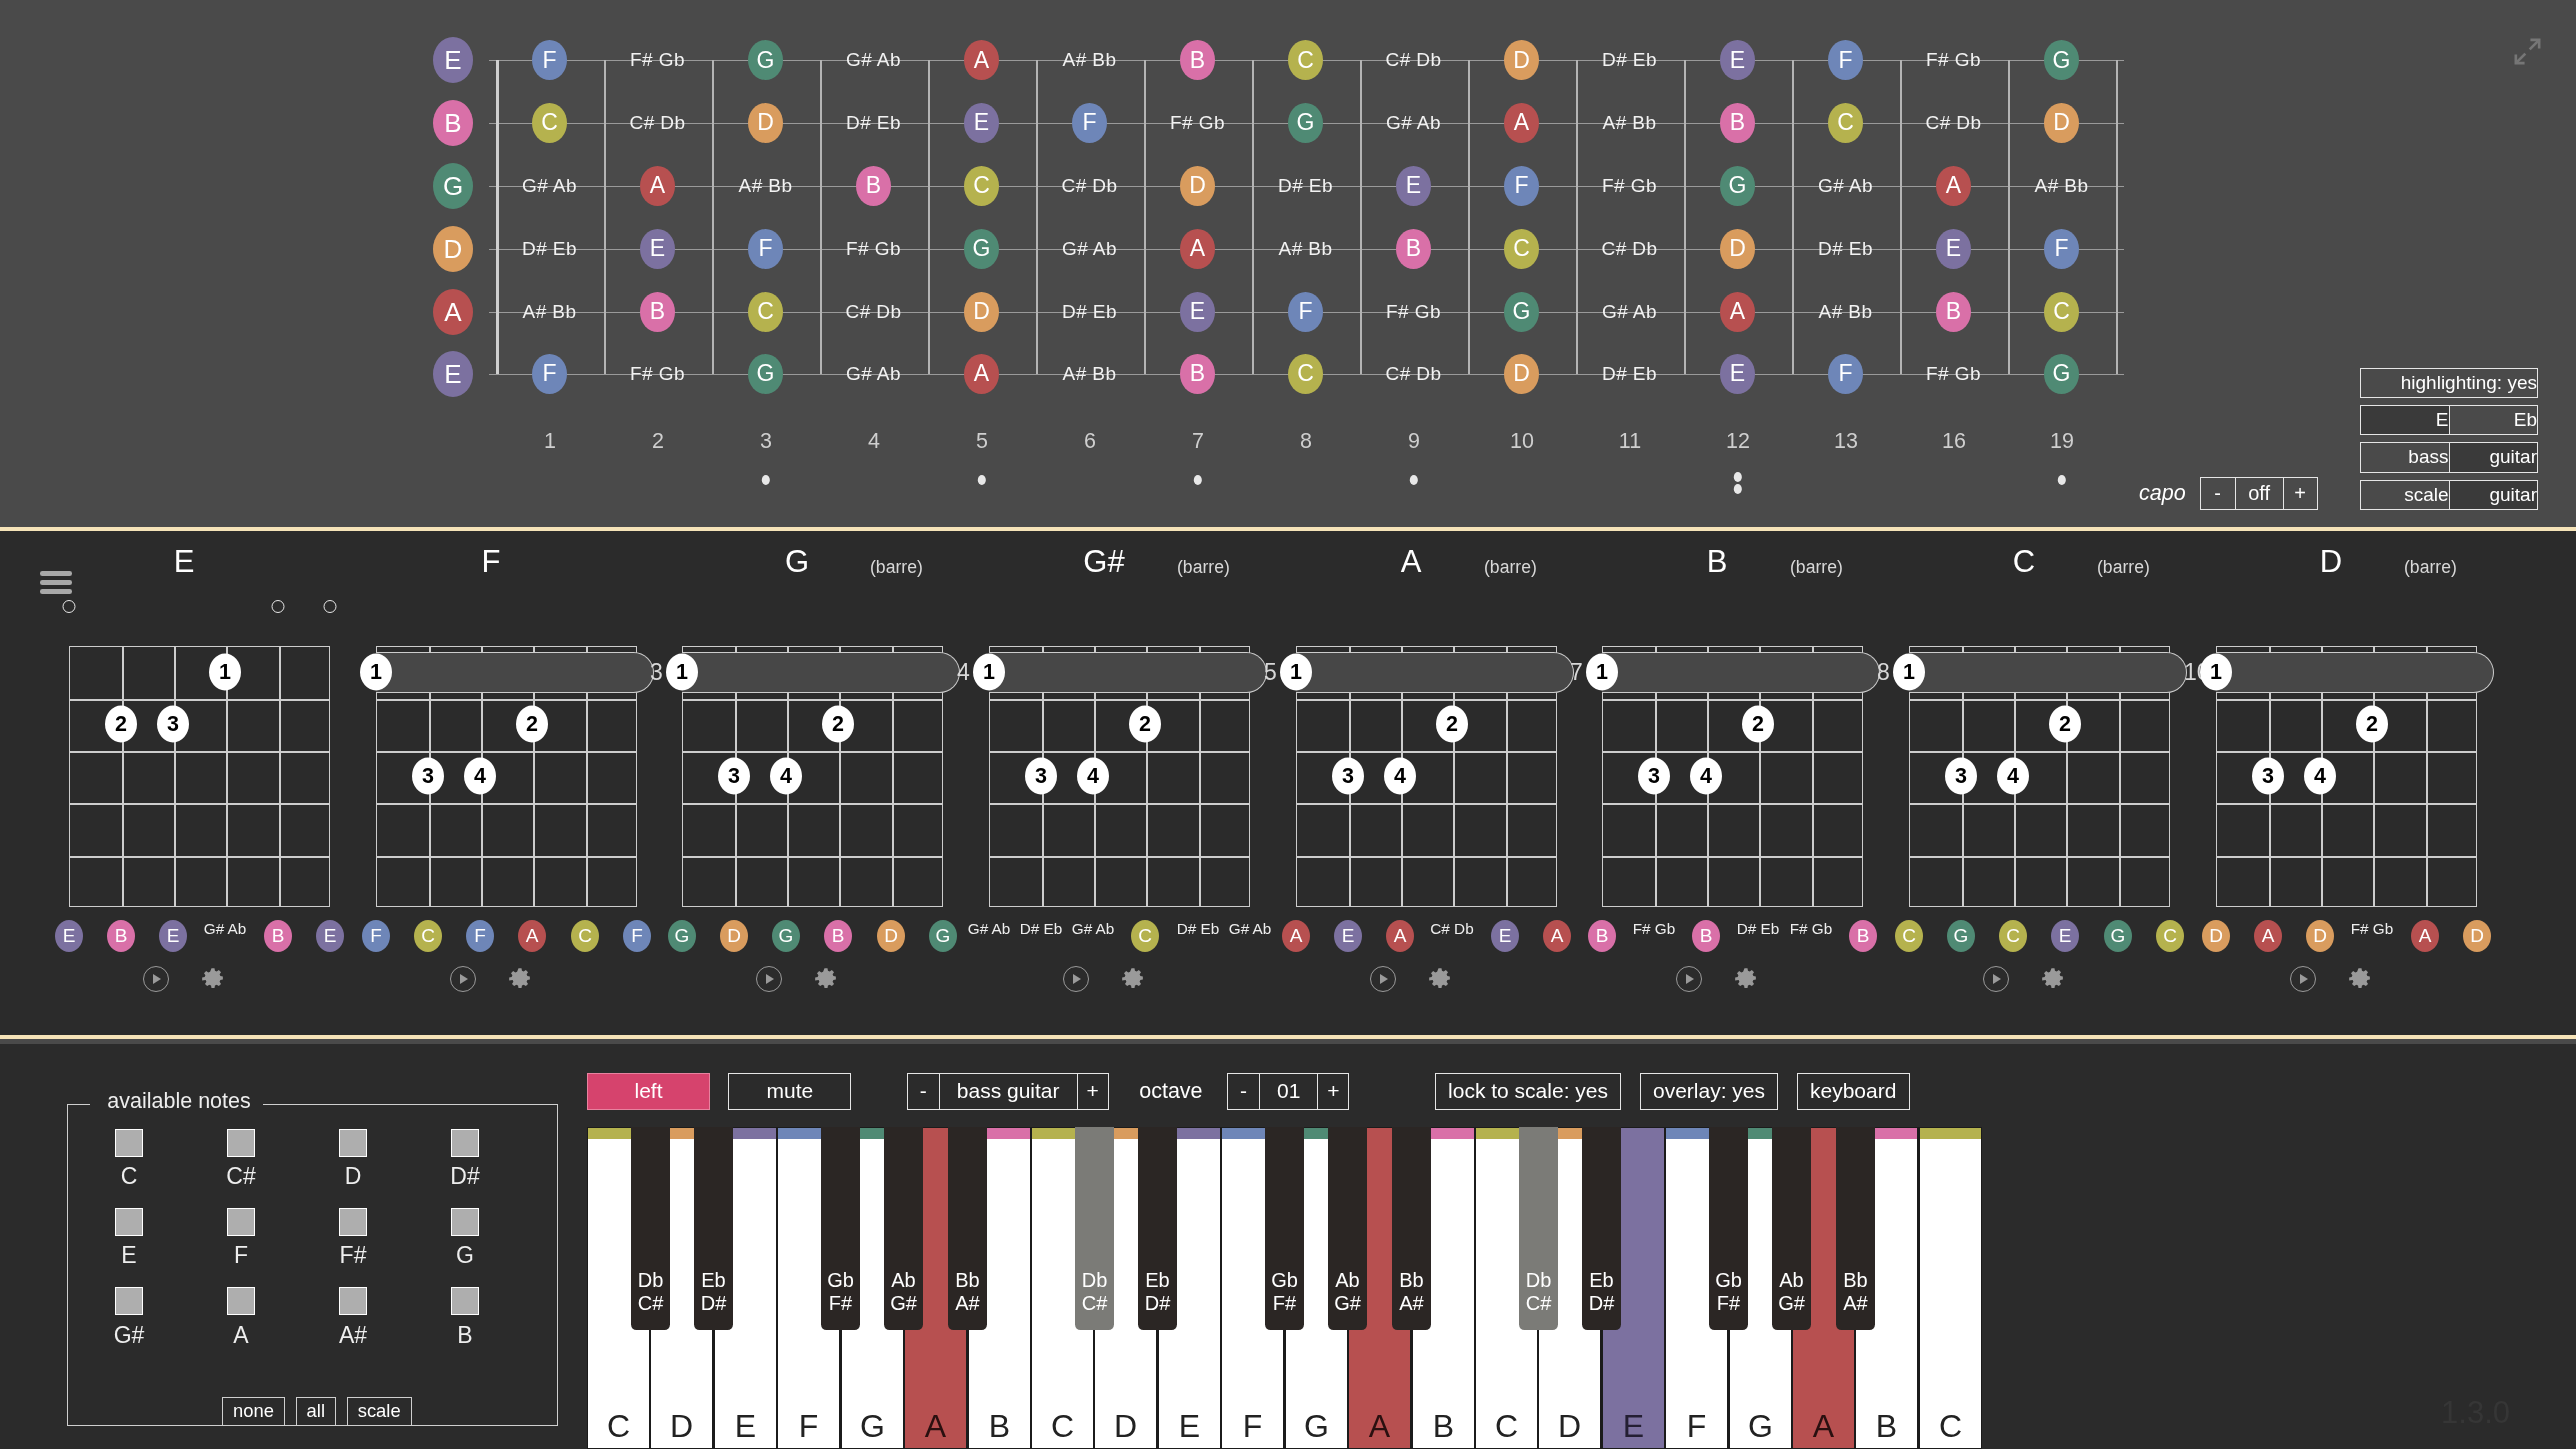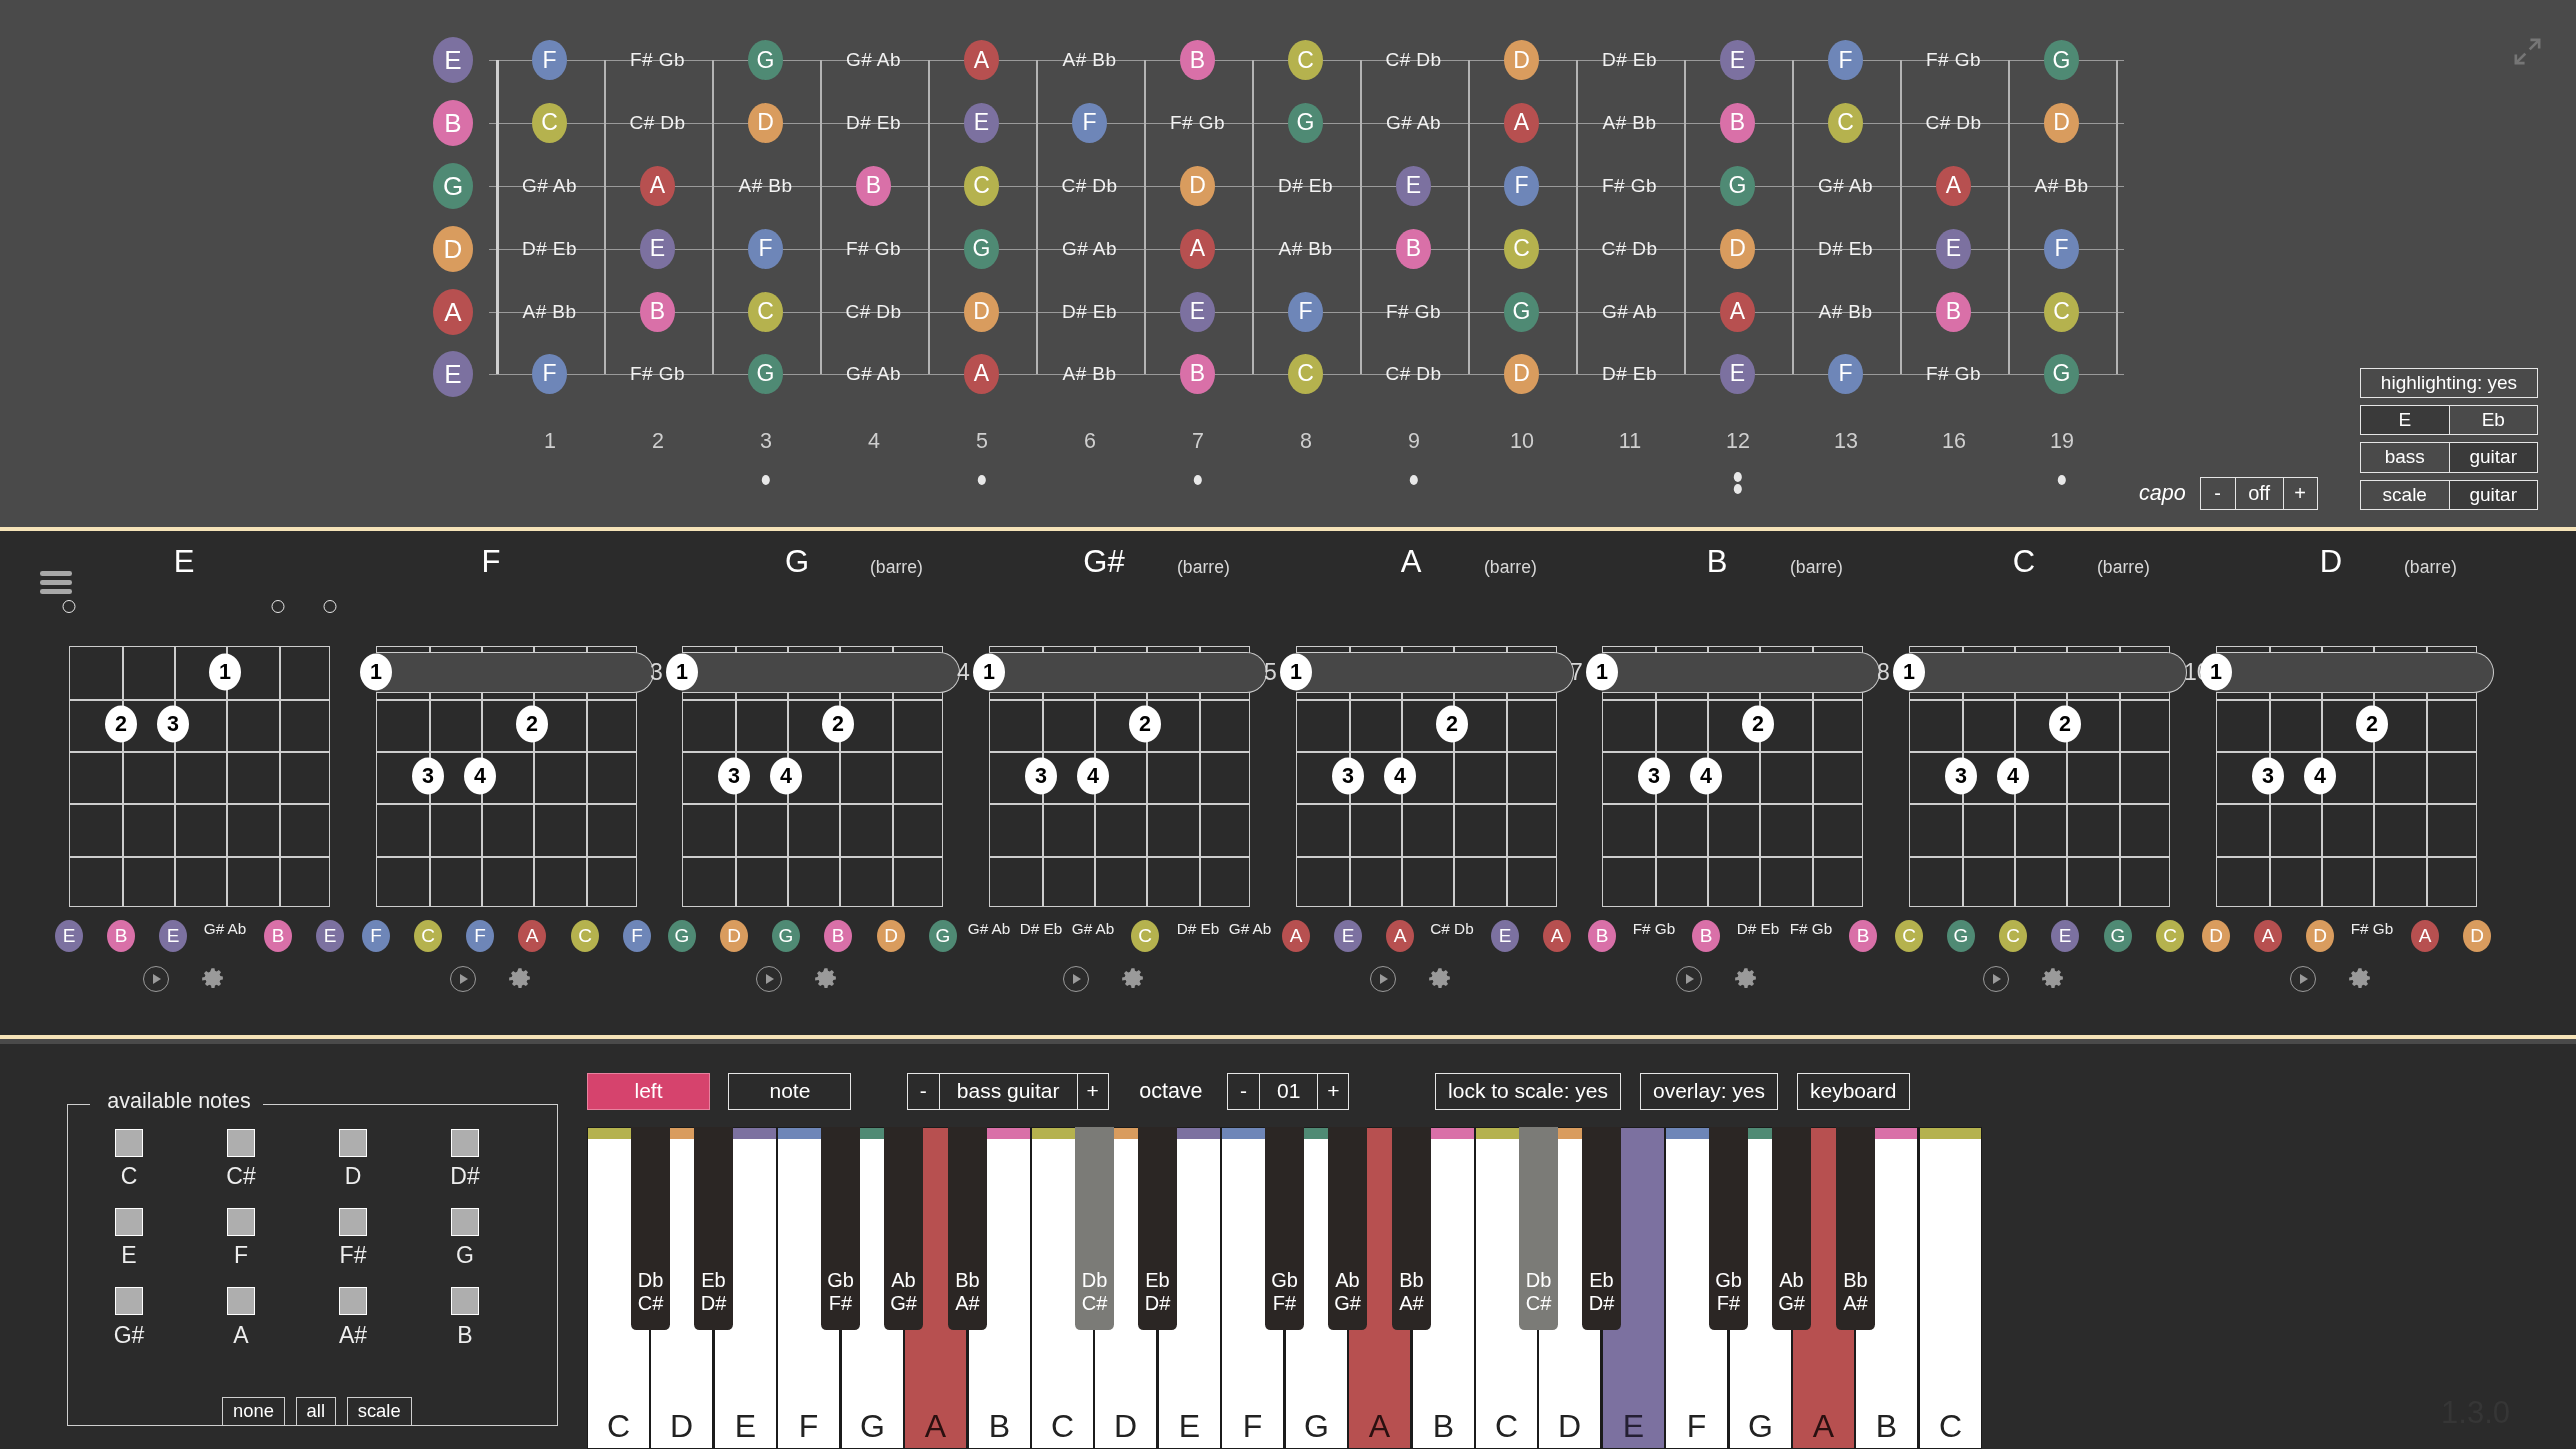--- a/index.html
+++ b/index.html
@@ -47,21 +47,21 @@
   #capo-row { position:absolute; left:2139px; top:477px; display:flex; align-items:center; gap:14px; }
   #capo-row .label { font-size:21.5px; color:#fff;font-style:italic; }
   .seg { display:flex; border:1.2px solid #e6e6e6; }
   .seg > div { padding:3.8px 0; text-align:center; font-size:20px; color:#fff; }
   .seg > div + div { border-left:1.2px solid #e6e6e6; }
   .seg.capo > div:nth-child(1),.seg.capo > div:nth-child(3) { width:34px; }
   .seg.capo > div:nth-child(2) { width:48px; }
 
   #fb-options { position:absolute; left:2360px; top:368px; width:178px; }
   #fb-options .opt { border:1.2px solid #e6e6e6; margin-bottom:7px; display:flex; }
-  #fb-options .opt .cell { flex:1; text-align:center; font-size:19px; padding:3.1px 0; color:#fff; }
+  #fb-options .opt .cell { flex:1; text-align:right; font-size:19px; padding:3.1px 0; color:#fff; }
   #fb-options .opt .cell + .cell { border-left:1.2px solid #e6e6e6; }
   #fb-options .opt .cell.on { background:#3a3a3a; }
   #fb-options .opt.single .cell { flex:1; }
 
   
   #chords-panel {
     position:absolute; left:0; top:527px; width:2576px; height:512px;
     background:#2b2b2b; border-top:4.6px solid #f5e3b8; border-bottom:4.6px solid #f5e3b8;
   }
   #hamburger { position:absolute; left:40px; top:571px; width:32px; height:23px;
@@ -1001,21 +1001,21 @@
       </div>
   </div>
   <div id="avail-actions">
       <div>none</div>
       <div>all</div>
       <div>scale</div>
     </div>
 
   <div id="kb-toolbar">
     <div class="tb-btn accent">left</div>
-    <div class="tb-btn">note</div>
+    <div class="tb-btn">mute</div>
     <div class="tb-group">
       <div class="minus">-</div>
       <div class="val">bass guitar</div>
       <div class="plus">+</div>
     </div>
     <span class="tb-lbl">octave</span>
     <div class="tb-group" style="margin-left:6.1px">
       <div class="minus">-</div>
       <div class="val">01</div>
       <div class="plus">+</div>

